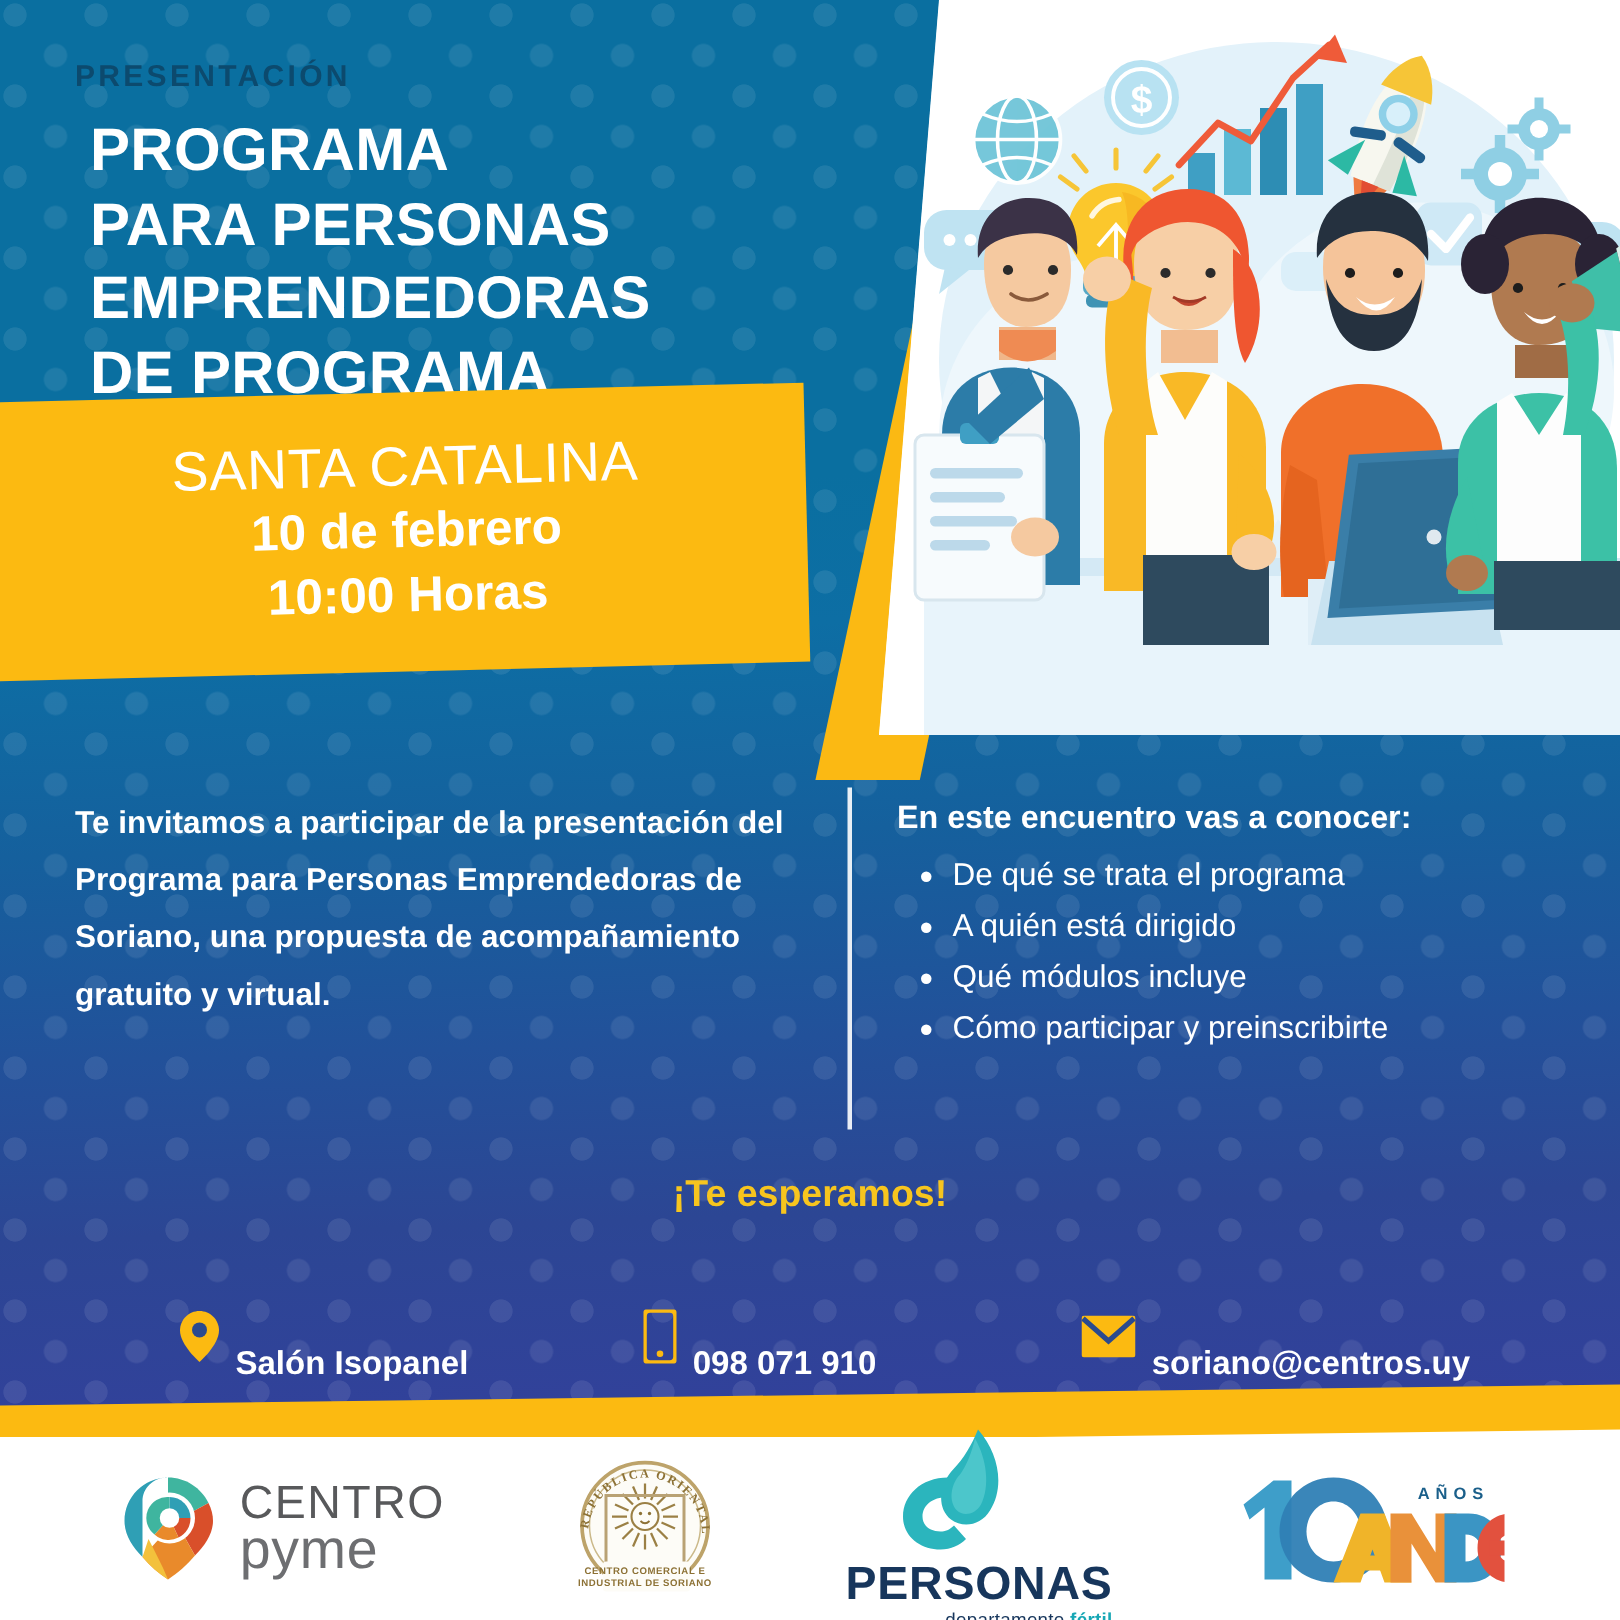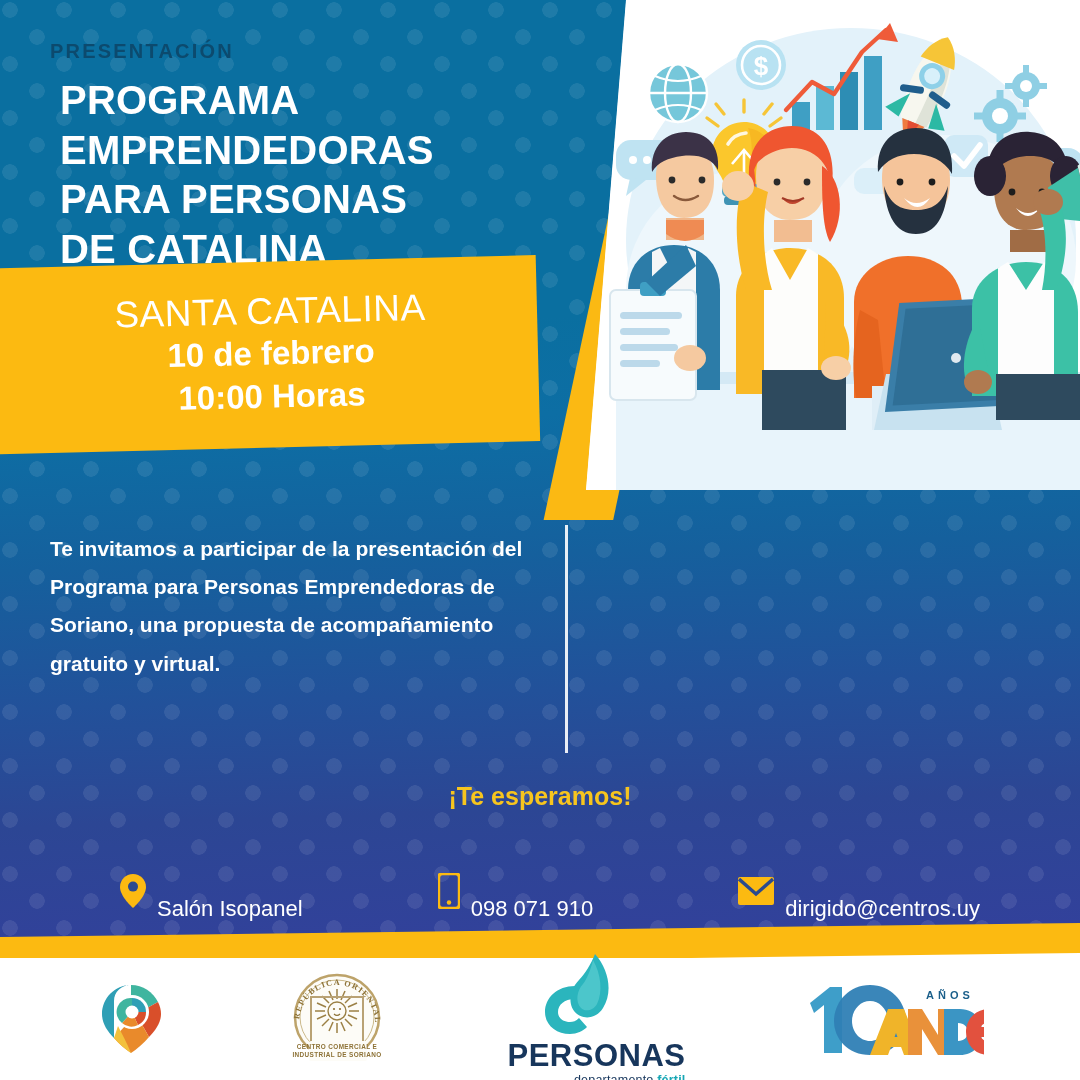--- a/index.html
+++ b/index.html
@@ -96,21 +96,21 @@
   }
 
   
   .contacts {
     position:absolute; left:120px; top:860px; width:860px;
     display:flex; align-items:center;
   }
   .cgroup { display:flex; align-items:center; gap:11px; }
   .cgroup.loc { width:330px; }
   .cgroup.tel { width:312px; }
-  .ctext { color:#fff; font-size:22px; font-weight:400; white-space:nowrap;margin-top:36px; }
+  .ctext { color:#fff; font-size:22px; font-weight:700; white-space:nowrap;margin-top:36px; }
   .ico { flex:0 0 auto; display:block; }
 
   
   .footer-band {
     position:absolute; left:-20px; top:930px; width:1120px; height:30px;
     background:#fcba11; transform:rotate(-0.75deg);
   }
   .footer {
     position:absolute; left:0; bottom:0; width:1080px; height:122px;
     background:#fff; display:flex; align-items:center; justify-content:space-around;
@@ -346,34 +346,43 @@
             <ellipse cx="392" cy="392" rx="14" ry="12" fill="#b07a50"></ellipse>
           </g>
         </g>
       </svg>
     </div>
   </div>
 
   <div class="kicker">PRESENTACIÓN</div>
   <div class="title">
     <span>PROGRAMA</span>
+    <span>PARA PERSONAS</span>
     <span>EMPRENDEDORAS</span>
-    <span>PARA PERSONAS</span>
-    <span>DE CATALINA</span>
+    <span>DE PROGRAMA</span>
   </div>
 
   <div class="event-band"></div>
   <div class="event-inner">
     <div class="ev-place">SANTA CATALINA</div>
     <div class="ev-date">10 de febrero</div>
     <div class="ev-time">10:00 Horas</div>
   </div>
 
   <div class="body-left">Te invitamos a participar de la presentación del Programa para Personas Emprendedoras de Soriano, una propuesta de acompañamiento gratuito y virtual.</div>
   <div class="vdivider"></div>
+  <div class="body-right">
+    <div class="br-head">En este encuentro vas a conocer:</div>
+    <ul class="br-list">
+      <li>De qué se trata el programa</li>
+      <li>A quién está dirigido</li>
+      <li>Qué módulos incluye</li>
+      <li>Cómo participar y preinscribirte</li>
+    </ul>
+  </div>
 
   <div class="cta">¡Te esperamos!</div>
 
   <div class="contacts">
     <div class="cgroup loc">
       <svg class="ico" width="26" height="34" viewBox="0 0 26 34">
         <path d="M13 0 C5.8 0 0 5.8 0 13 C0 22.7 13 34 13 34 C13 34 26 22.7 26 13 C26 5.8 20.2 0 13 0 Z" fill="#fcba11"></path>
         <circle cx="13" cy="12.6" r="5" fill="#2b4a8e"></circle>
       </svg>
       <span class="ctext">Salón Isopanel</span>
@@ -383,21 +392,21 @@
         <rect x="0.5" y="0.5" width="21" height="35" rx="4" fill="none" stroke="#fcba11" stroke-width="3.4"></rect>
         <circle cx="11" cy="29.5" r="2.2" fill="#fcba11"></circle>
       </svg>
       <span class="ctext">098 071 910</span>
     </div>
     <div class="cgroup mail">
       <svg class="ico" width="36" height="28" viewBox="0 0 36 28">
         <rect x="0" y="0" width="36" height="28" rx="2" fill="#fcba11"></rect>
         <path d="M1 2 L18 17 L35 2" fill="none" stroke="#2b4a8e" stroke-width="3.4"></path>
       </svg>
-      <span class="ctext">dirigido@centros.uy</span>
+      <span class="ctext">soriano@centros.uy</span>
     </div>
   </div>
 
   <div class="footer-band"></div>
   <div class="footer">
 
     <div class="logo-slot">
       <div class="cp">
         <svg width="70" height="76" viewBox="0 0 70 76">
           <path d="M35 2 C17.3 2 3 16.3 3 34 C3 52 20 66 35 74 C50 66 67 52 67 34 C67 16.3 52.7 2 35 2 Z" fill="none" stroke="#d9dadb" stroke-width="0"></path>
@@ -407,20 +416,24 @@
           <path d="M62 21 C64 25 65 29 65 33 C65 41 60 49 53 56 L40 33 Z" fill="#d94f2a"></path>
           <path d="M53 56 C48 62 41 68 35 72 C29 68 23 63 18 57 L40 33 Z" fill="#e98a2b"></path>
           <path d="M18 57 C23 63 29 68 35 72 C31 62 26 53 22 45 Z" fill="#f3c13c"></path>
           <circle cx="36" cy="31" r="17" fill="#ffffff"></circle>
           <path d="M36 17 A14 14 0 0 1 50 31 L36 31 Z" fill="#2f9fb5"></path>
           <path d="M50 31 A14 14 0 0 1 42 44 L36 31 Z" fill="#d94f2a"></path>
           <path d="M42 44 A14 14 0 0 1 26 42 L36 31 Z" fill="#e98a2b"></path>
           <path d="M26 42 A14 14 0 0 1 36 17 L36 31 Z" fill="#3fb59f"></path>
           <circle cx="36" cy="31" r="6.5" fill="#ffffff"></circle>
         </svg>
+        <div class="cp-txt">
+          <div class="l1">CENTRO</div>
+          <div class="l2">pyme</div>
+        </div>
       </div>
     </div>
 
     <div class="logo-slot">
       <svg width="104" height="104" viewBox="0 0 104 104">
         <defs>
           <path id="arcpath" d="M 14 56 A 38 38 0 0 1 90 56" fill="none"></path>
           <path id="arcpath2" d="M 18 56 A 34 34 0 0 0 86 56" fill="none"></path>
         </defs>
         <circle cx="52" cy="50" r="42" fill="#fdfcf7" stroke="#bda36a" stroke-width="2.5"></circle>

